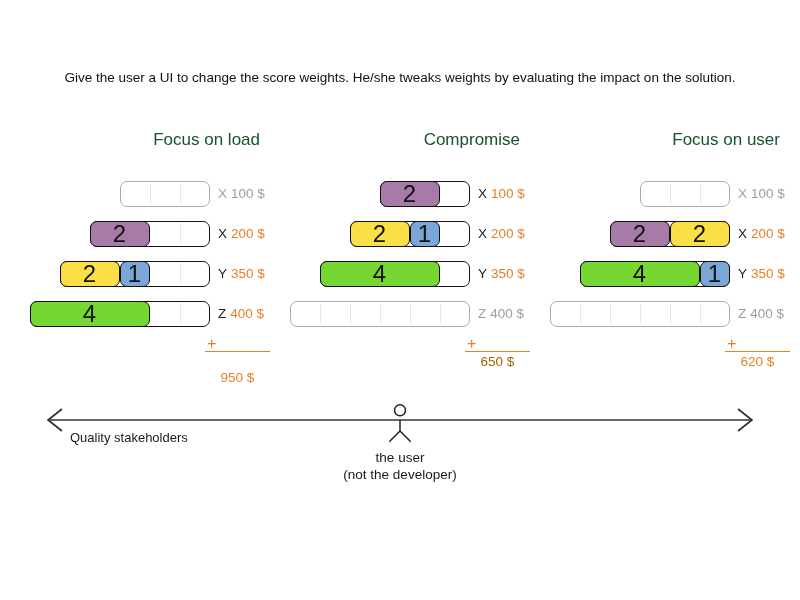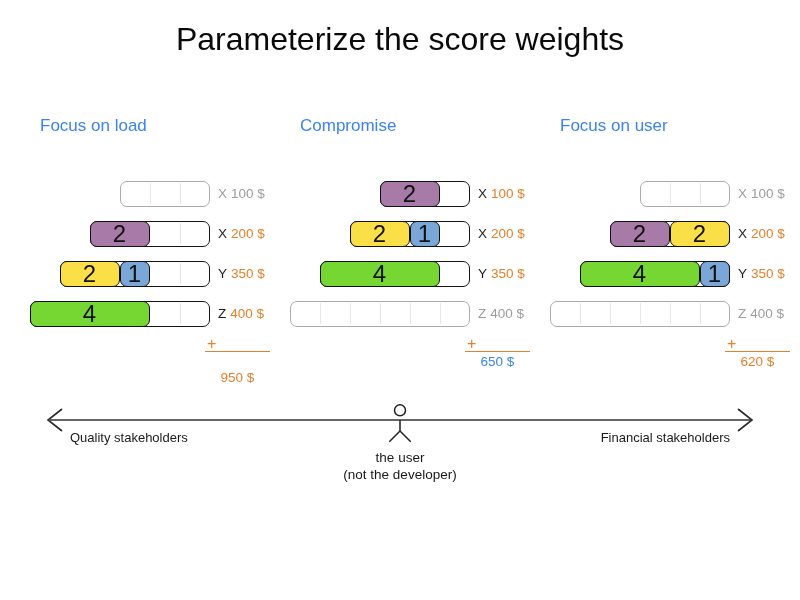--- a/index.html
+++ b/index.html
@@ -1,42 +1,42 @@
 <!DOCTYPE html>
 <html><head>
 <meta charset="utf-8">
 <style>
   html,body{margin:0;padding:0;background:#fff;}
   #stage{position:relative;width:800px;height:600px;background:#ffffff;overflow:hidden;
          font-family:"Liberation Sans","DejaVu Sans",sans-serif;color:#111;}
   .abs{position:absolute;}
   #slide-title{top:20px;left:0;width:800px;text-align:center;font-size:32px;line-height:38px;color:#0a0a0a;}
   #slide-subtitle{top:70px;left:0;width:800px;text-align:center;font-size:13.5px;color:#111;}
-  .coltitle{top:116px;width:220px;text-align:left;font-size:17px;color:#3b82f6;}
+  .coltitle{top:130px;width:220px;text-align:right;font-size:17px;color:#14532d;}
   .rowbox{box-sizing:border-box;height:26px;border-radius:7px;background:#fff;}
   .rowbox.filled{border:1.5px solid #141414;}
   .rowbox.empty{border:1px solid #ababab;}
   .cellline{position:absolute;top:1px;width:1px;height:21px;background:#e7e7e7;}
   .block{position:absolute;box-sizing:border-box;height:26px;border:1.6px solid #111;border-radius:7px;
          text-align:center;font-size:24px;line-height:23px;color:#111;}
   .rowlabel{height:26px;line-height:26px;font-size:13.5px;white-space:nowrap;}
   .rowlabel .nm{margin-right:4px;}
   .filledlbl .nm{color:#1c1c1c;} 
   .graylbl .nm,.graylbl .cst{color:#9d9d9d;}
   .plus{font-size:16px;line-height:16px;}
   .sumline{height:0;border-top:1.6px solid;}
   .total{text-align:center;font-size:13.5px;}
   .axislabel{font-size:13px;color:#1a1a1a;}
   #axis-center-label-1,#axis-center-label-2{text-align:center;font-size:13.5px;color:#1a1a1a;}
 </style>
 </head>
 <body>
 
 <div id="stage">
-  <div class="abs" id="slide-title">Parameterize the score weights</div>
+  <div class="abs" id="slide-subtitle">Give the user a UI to change the score weights. He/she tweaks weights by evaluating the impact on the solution.</div>
 
   <div id="columns">
       <div>
         <div class="abs coltitle" style="left: 40px;">Focus on load</div>
         <div class="abs rowbox empty" style="left: 120px; top: 181px; width: 90px;">
           <div class="cellline" style="left: 28.5px;"></div>
           <div class="cellline" style="left: 58.5px;"></div>
         </div>
         <div class="abs rowlabel graylbl" style="left: 218px; top: 181px;"><span class="nm">X</span><span class="cst">100 $</span></div>
         <div class="abs rowbox filled" style="left: 90px; top: 221px; width: 120px;">
@@ -77,21 +77,21 @@
         <div class="abs rowbox empty" style="left: 290px; top: 301px; width: 180px;">
           <div class="cellline" style="left: 28.5px;"></div>
           <div class="cellline" style="left: 58.5px;"></div>
           <div class="cellline" style="left: 88.5px;"></div>
           <div class="cellline" style="left: 118.5px;"></div>
           <div class="cellline" style="left: 148.5px;"></div>
         </div>
         <div class="abs rowlabel graylbl" style="left: 478px; top: 301px;"><span class="nm">Z</span><span class="cst">400 $</span></div>
         <div class="abs plus" style="left: 467px; top: 336px; color: rgb(226, 129, 43);">+</div>
         <div class="abs sumline" style="left: 465px; top: 351px; width: 65px; border-top-color: rgb(226, 129, 43);"></div>
-        <div class="abs total" style="left: 465px; top: 354px; width: 65px; color: #3b82f6;">650 $</div>
+        <div class="abs total" style="left: 465px; top: 354px; width: 65px; color: #a16207;">650 $</div>
       </div>
       <div>
         <div class="abs coltitle" style="left: 560px;">Focus on user</div>
         <div class="abs rowbox empty" style="left: 640px; top: 181px; width: 90px;">
           <div class="cellline" style="left: 28.5px;"></div>
           <div class="cellline" style="left: 58.5px;"></div>
         </div>
         <div class="abs rowlabel graylbl" style="left: 738px; top: 181px;"><span class="nm">X</span><span class="cst">100 $</span></div>
         <div class="abs rowbox filled" style="left: 610px; top: 221px; width: 120px;">
           <div class="block" style="left: -1.5px; top: -1.5px; width: 60px; background: rgb(168, 122, 168);">2</div>
@@ -123,16 +123,15 @@
     <polyline points="738,14 752,25 738,36" fill="none" stroke="#2b2b2b" stroke-width="1.6"></polyline>
     <g stroke="#222" stroke-width="1.5" fill="none">
       <circle cx="400" cy="15.3" r="5.5" fill="#ffffff"></circle>
       <line x1="400" y1="25" x2="400" y2="36"></line>
       <line x1="400" y1="36" x2="389.3" y2="46.7"></line>
       <line x1="400" y1="36" x2="410.7" y2="46.7"></line>
     </g>
   </svg>
 
   <div class="abs axislabel" style="left:70px;top:430px;">Quality stakeholders</div>
-  <div class="abs axislabel" style="left:540px;top:430px;width:190px;text-align:right;">Financial stakeholders</div>
   <div class="abs" id="axis-center-label-2" style="left:280px;top:467px;width:240px;">(not the developer)</div>
   <div class="abs" id="axis-center-label-1" style="left:300px;top:450px;width:200px;">the user</div>
 </div>
 
 </body></html>

